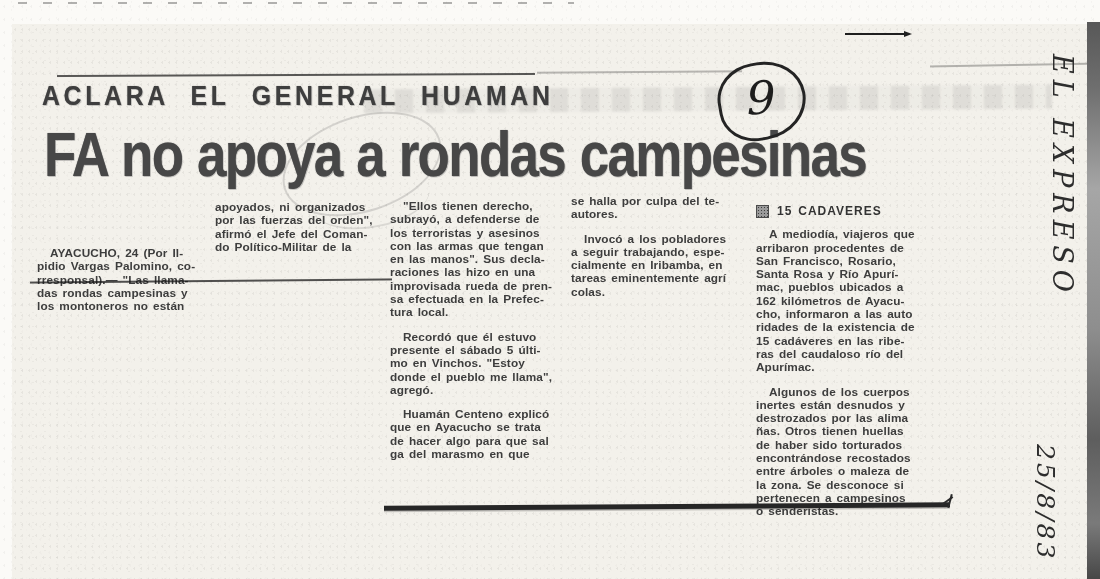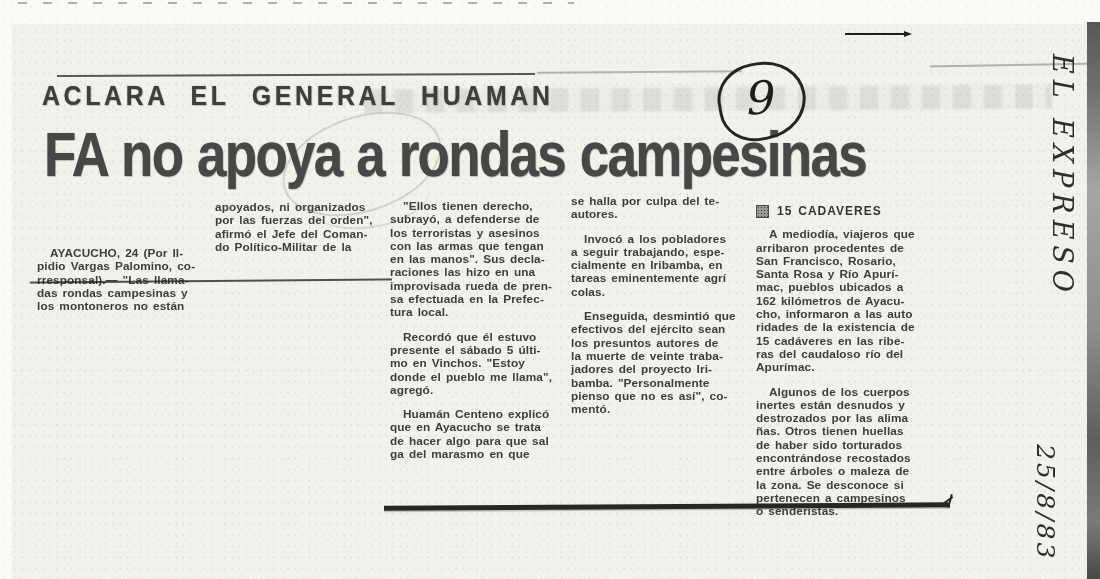--- a/index.html
+++ b/index.html
@@ -162,28 +162,20 @@
     </div>
 
     <div class="col col4">
       <p>se halla por culpa del te-
 autores.</p>
       <p class="ind">Invocó a los pobladores
 a seguir trabajando, espe-
 cialmente en Iribamba, en
 tareas eminentemente agrí
 colas.</p>
-      <p class="ind">Enseguida, desmintió que
-efectivos del ejército sean
-los presuntos autores de
-la muerte de veinte traba-
-jadores del proyecto Iri-
-bamba. "Personalmente
-pienso que no es así", co-
-mentó.</p>
     </div>
 
     <div class="col col5">
       <div class="section-header">
         <span class="bullet"></span>
         <span class="section-title">15 CADAVERES</span>
       </div>
       <p class="ind">A mediodía, viajeros que
 arribaron procedentes de
 San Francisco, Rosario,

